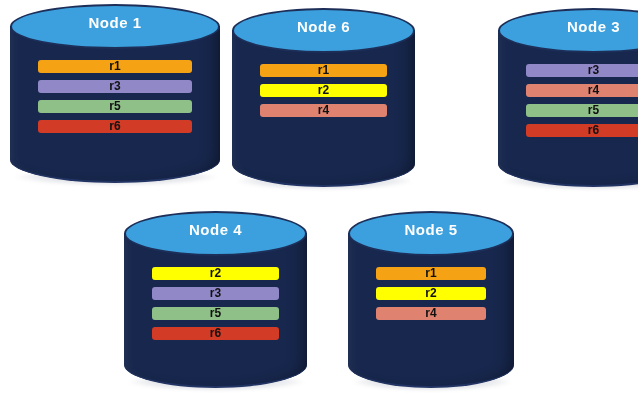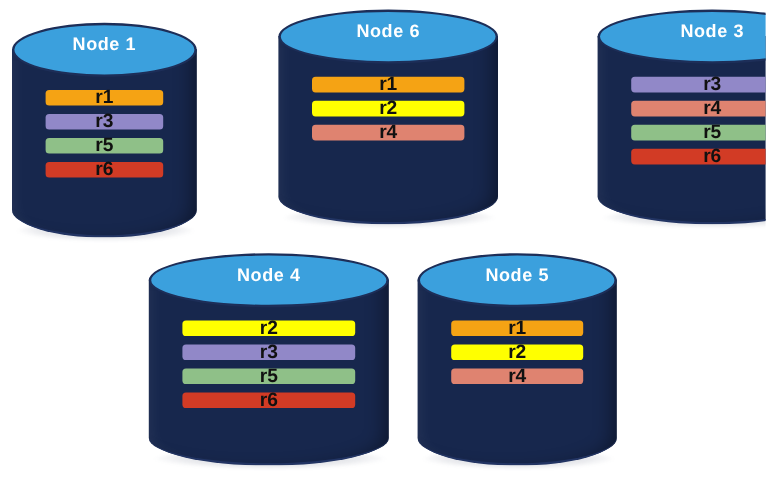--- a/index.html
+++ b/index.html
@@ -92,33 +92,33 @@
     left: 28px;
     right: 28px;
     top: 56px;
     z-index: 2;
   }
   .bar {
     height: 13px;
     border-radius: 3px;
     margin-bottom: 7px;
     text-align: center;
-    font-size: 16px;
+    font-size: 12px;
     font-weight: bold;
     color: #111111;
     line-height: 13px;
     box-sizing: border-box;
   }
   .bar:last-child { margin-bottom: 0; }
 </style>
 </head>
 <body>
 
 <div id="stage">
-    <div class="node" style="left: 10px; top: 19px; width: 154px; height: 178px;">
+    <div class="node" style="left: 10px; top: 4px; width: 210px; height: 178px;">
       <div class="cyl-shadow"></div>
       <div class="cyl-body"></div>
       <div class="cyl-top"></div>
       <div class="cyl-title">Node  1</div>
       <div class="bars">
         <div class="bar" style="background: rgb(245, 163, 20);">r1</div>
         <div class="bar" style="background: rgb(145, 136, 200);">r3</div>
         <div class="bar" style="background: rgb(143, 192, 136);">r5</div>
         <div class="bar" style="background: rgb(210, 59, 37);">r6</div>
       </div>
@@ -139,21 +139,21 @@
       <div class="cyl-body"></div>
       <div class="cyl-top"></div>
       <div class="cyl-title">Node  3</div>
       <div class="bars">
         <div class="bar" style="background: rgb(145, 136, 200);">r3</div>
         <div class="bar" style="background: rgb(223, 131, 112);">r4</div>
         <div class="bar" style="background: rgb(143, 192, 136);">r5</div>
         <div class="bar" style="background: rgb(210, 59, 37);">r6</div>
       </div>
     </div>
-    <div class="node" style="left: 124px; top: 211px; width: 200px; height: 176px;">
+    <div class="node" style="left: 124px; top: 211px; width: 183px; height: 176px;">
       <div class="cyl-shadow"></div>
       <div class="cyl-body"></div>
       <div class="cyl-top"></div>
       <div class="cyl-title">Node  4</div>
       <div class="bars">
         <div class="bar" style="background: rgb(255, 255, 0);">r2</div>
         <div class="bar" style="background: rgb(145, 136, 200);">r3</div>
         <div class="bar" style="background: rgb(143, 192, 136);">r5</div>
         <div class="bar" style="background: rgb(210, 59, 37);">r6</div>
       </div>

